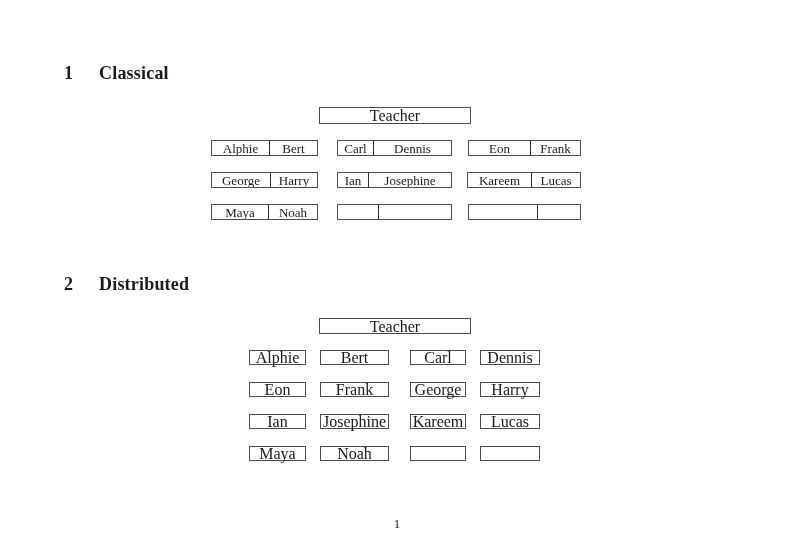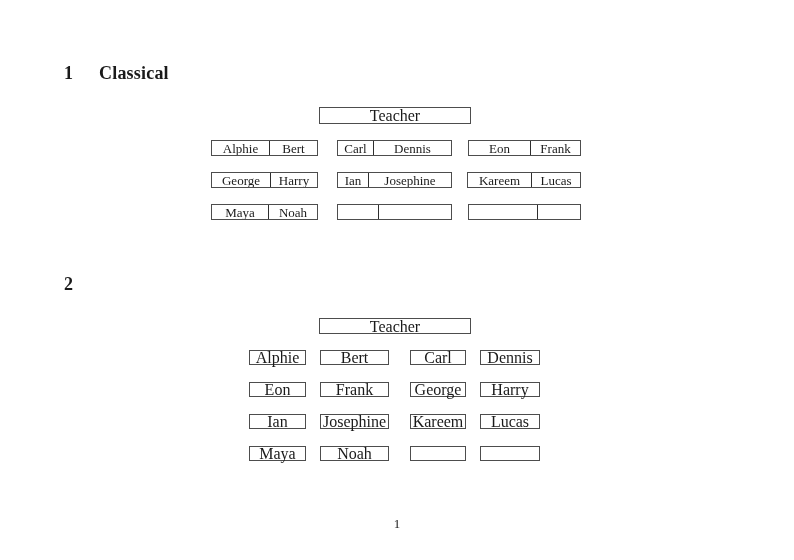--- a/index.html
+++ b/index.html
@@ -104,20 +104,21 @@
     <span class="cell left" style="width:40px;"></span>
     <span class="cell grow"></span>
   </div>
   <div class="desk" style="left:468px;top:204px;width:113px;height:16px;">
     <span class="cell left" style="width:68px;"></span>
     <span class="cell grow"></span>
   </div>
 
   <div class="sec-heading" style="left:64px;top:274px;">
     <span class="sec-num">2</span>
+    <span class="sec-title">Distributed</span>
   </div>
 
   <div class="box label13" style="left:319px;top:318px;width:152px;height:16px;">
     <span>Teacher</span>
   </div>
 
   <div class="box label13" style="left:249px;top:350px;width:57px;height:15px;">
     <span>Alphie</span>
   </div>
   <div class="box label13" style="left:320px;top:350px;width:69px;height:15px;">

